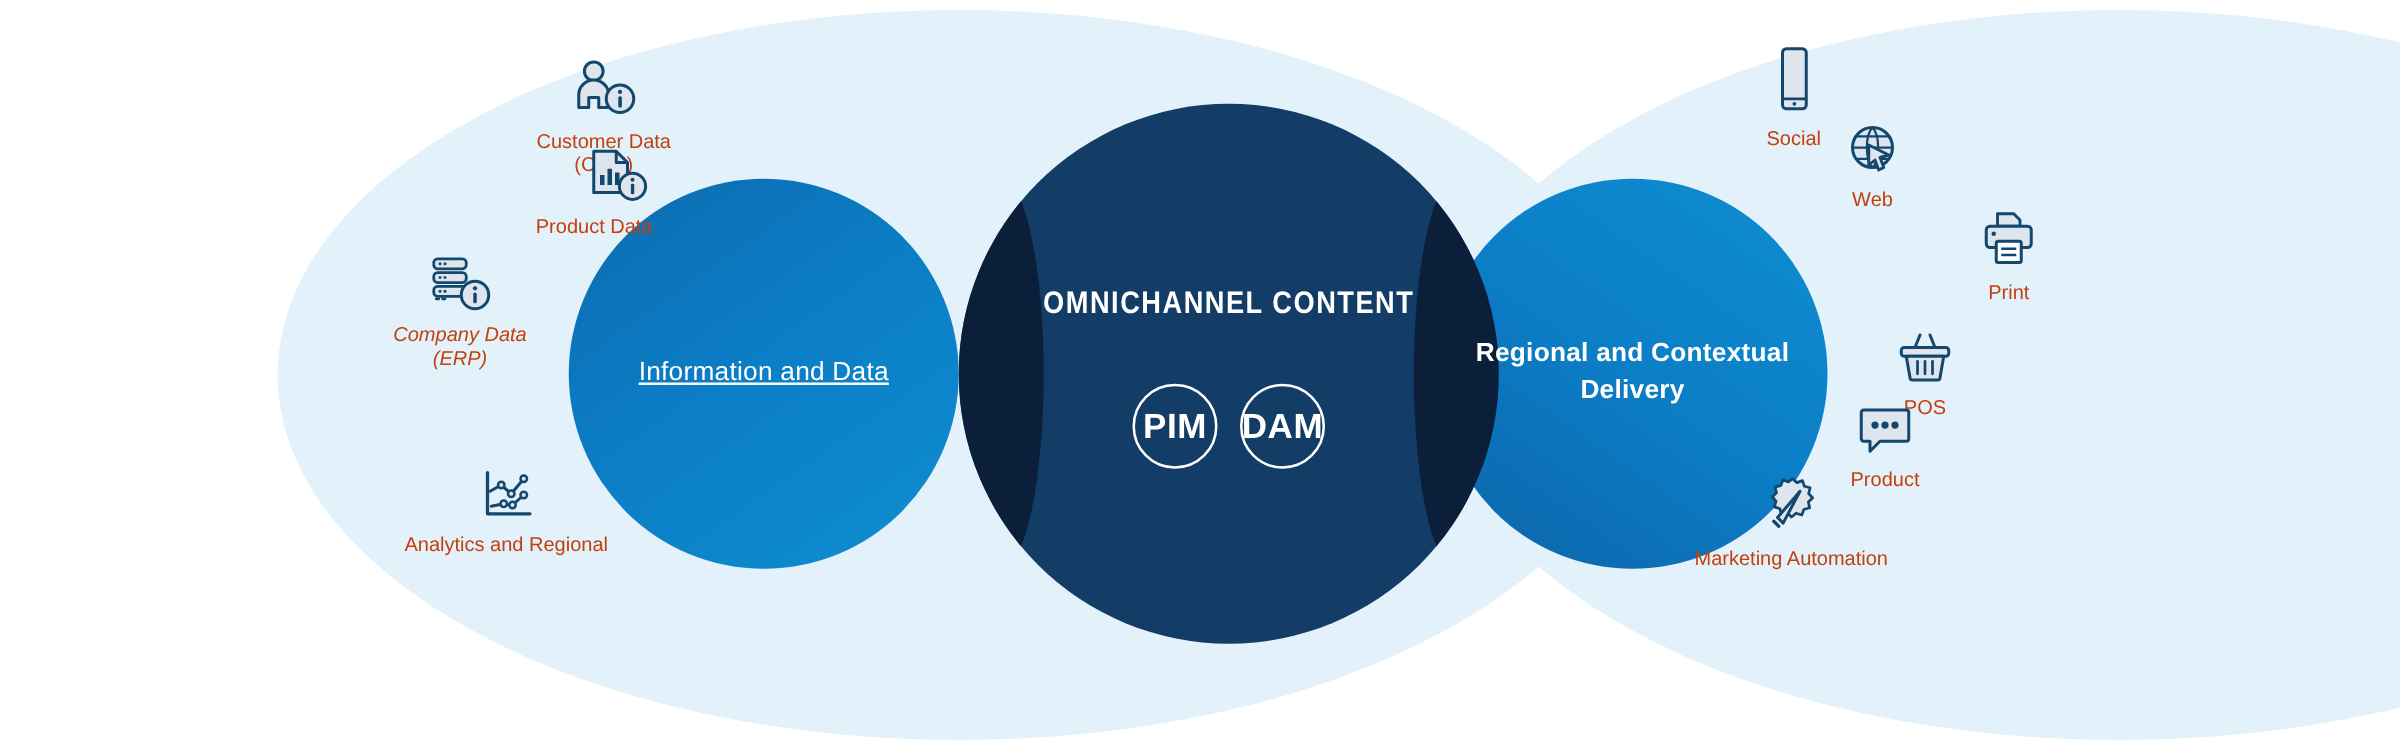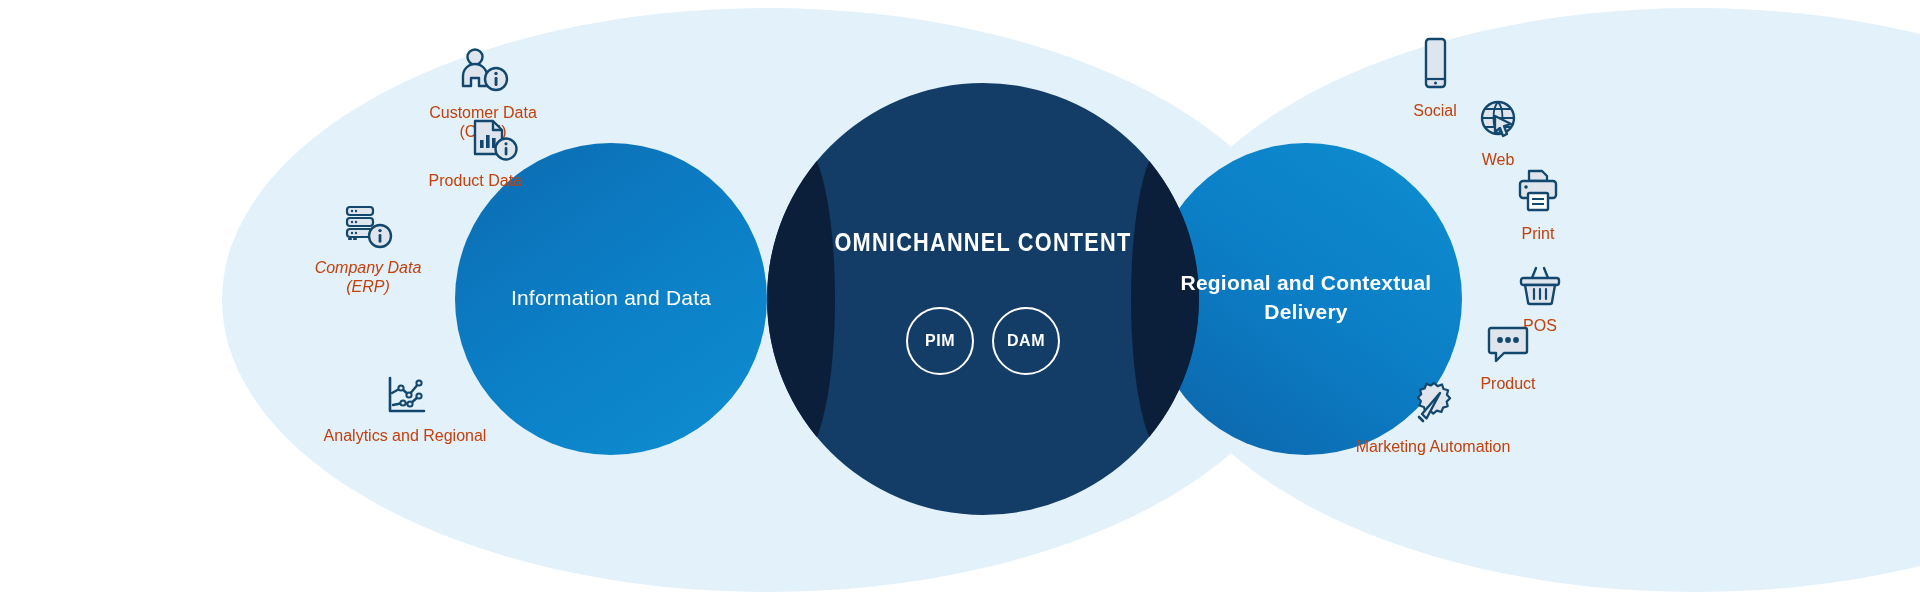--- a/index.html
+++ b/index.html
@@ -35,39 +35,39 @@
         background:#0b1f3a;}
   #lens-left{left:767px;clip-path:ellipse(34px 156px at 34px 216px);}
   #lens-right{left:767px;clip-path:ellipse(34px 156px at 398px 216px);}
 
   
   .lobe-label{
     position:absolute;color:#fff;text-align:center;
     font-size:21px;line-height:29px;letter-spacing:.2px;
     font-family:"Liberation Sans", sans-serif;
   }
-  #label-left{left:455px;top:283px;width:312px;}
+  #label-left{left:455px;top:283px;width:312px;text-decoration:underline;}
   #label-right{left:1150px;top:268px;width:312px;font-weight:bold;}
 
   
   #center-title{
     position:absolute;left:767px;top:228px;width:432px;text-align:center;
     color:#ffffff;font-weight:bold;font-size:25px;letter-spacing:1.4px;
     transform:scaleX(.87);transform-origin:center;
     font-family:"Liberation Sans", sans-serif;
   }
   #pill-row{
     position:absolute;left:767px;top:307px;width:432px;
     display:flex;justify-content:center;gap:18px;
   }
   .pill{
     width:64px;height:64px;border-radius:50%;
     border:2px solid #ffffff;color:#ffffff;
     display:flex;align-items:center;justify-content:center;
-    font-weight:bold;font-size:16px;letter-spacing:.5px;
+    font-weight:bold;font-size:28px;letter-spacing:.5px;
     font-family:"Liberation Sans", sans-serif;
   }
 
   
   .sat{position:absolute;width:230px;text-align:center;}
   .sat .ic{display:block;margin:0 auto 3px;}
   .sat .cap{
     display:block;color:#c2410c;font-size:16px;line-height:19px;
     font-family:"Liberation Sans", sans-serif;white-space:pre-line;
   }
@@ -182,21 +182,21 @@
     <span class="ic">
       <svg width="46" height="46" viewBox="0 0 46 46">
         <circle cx="23" cy="21" r="16" fill="#dfe5ec" stroke="#12476e" stroke-width="2.4"></circle>
         <path d="M7 21 h32 M23 5 c6 6 6 26 0 32 M23 5 c-6 6 -6 26 0 32 M10 12 h26 M10 30 h26" fill="none" stroke="#12476e" stroke-width="1.8"></path>
         <path d="M20 19 L36 27 L29 29 L32 37 L28 39 L25 31 L20 35 Z" fill="#dfe5ec" stroke="#12476e" stroke-width="2.3" stroke-linejoin="round"></path>
       </svg>
     </span>
     <span class="cap">Web</span>
   </div>
 
-  <div class="sat" style="left:1423px;top:169px;">
+  <div class="sat" style="left:1492px;top:169px;">
     <span class="ic">
       <svg width="52" height="48" viewBox="0 0 52 48">
         <path d="M17 2 h13 l5 5 v5 H17 Z" fill="#dfe5ec" stroke="#12476e" stroke-width="2.3" stroke-linejoin="round"></path>
         <rect x="8" y="12" width="36" height="17" rx="3" fill="#dfe5ec" stroke="#12476e" stroke-width="2.4"></rect>
         <circle cx="14" cy="18" r="1.8" fill="#12476e"></circle>
         <rect x="16" y="24" width="20" height="17" rx="1.6" fill="#ffffff" stroke="#12476e" stroke-width="2.4"></rect>
         <path d="M20 30 h12 M20 35 h12" stroke="#12476e" stroke-width="2"></path>
       </svg>
     </span>
     <span class="cap">Print</span>

